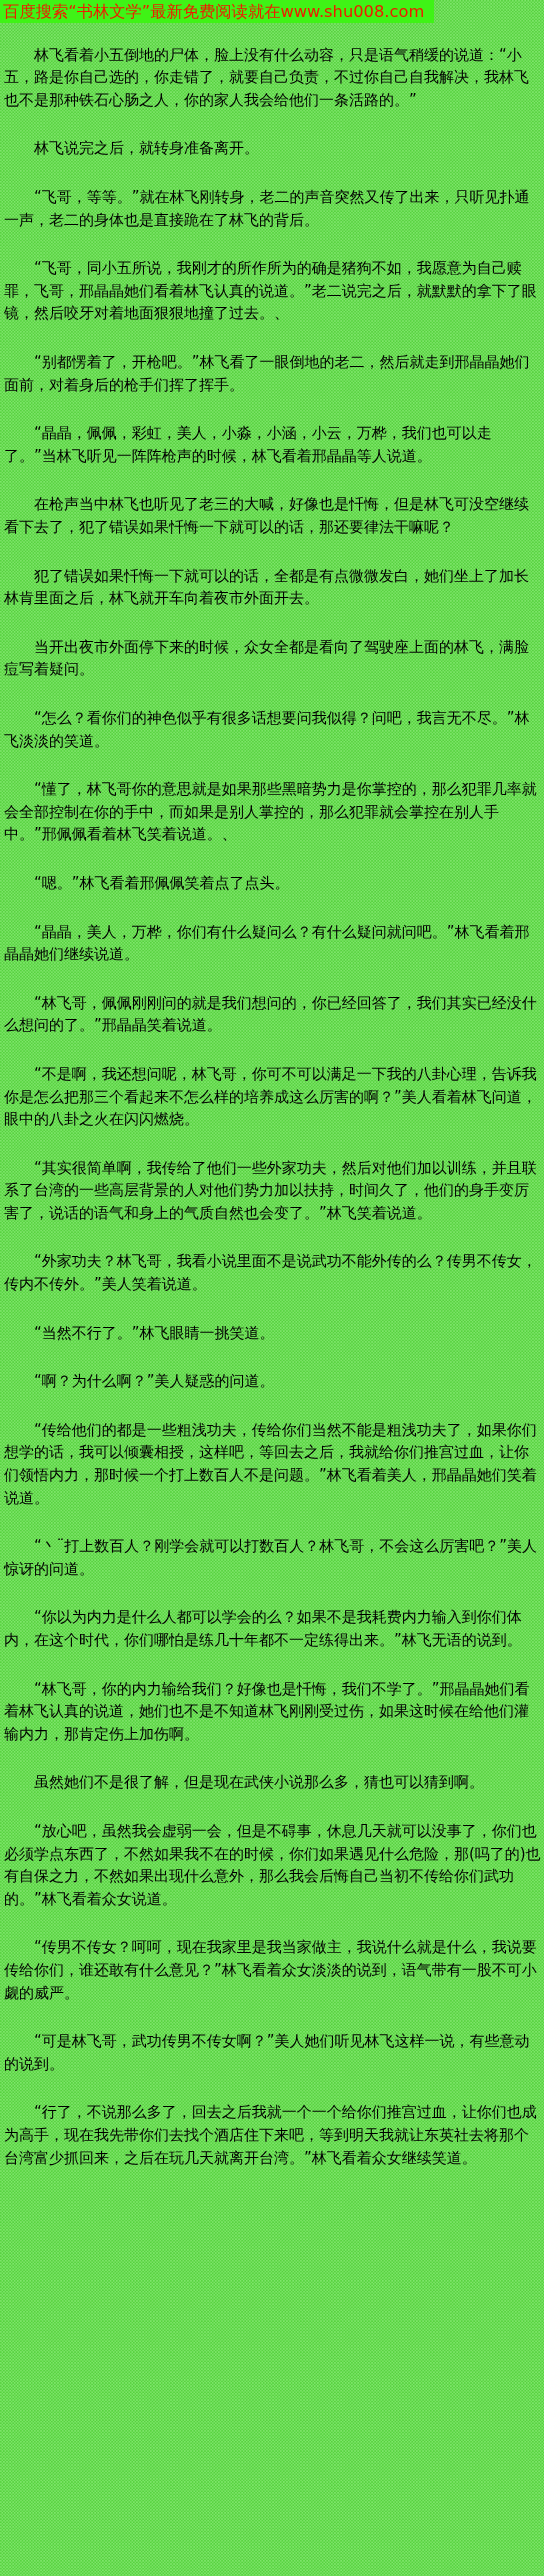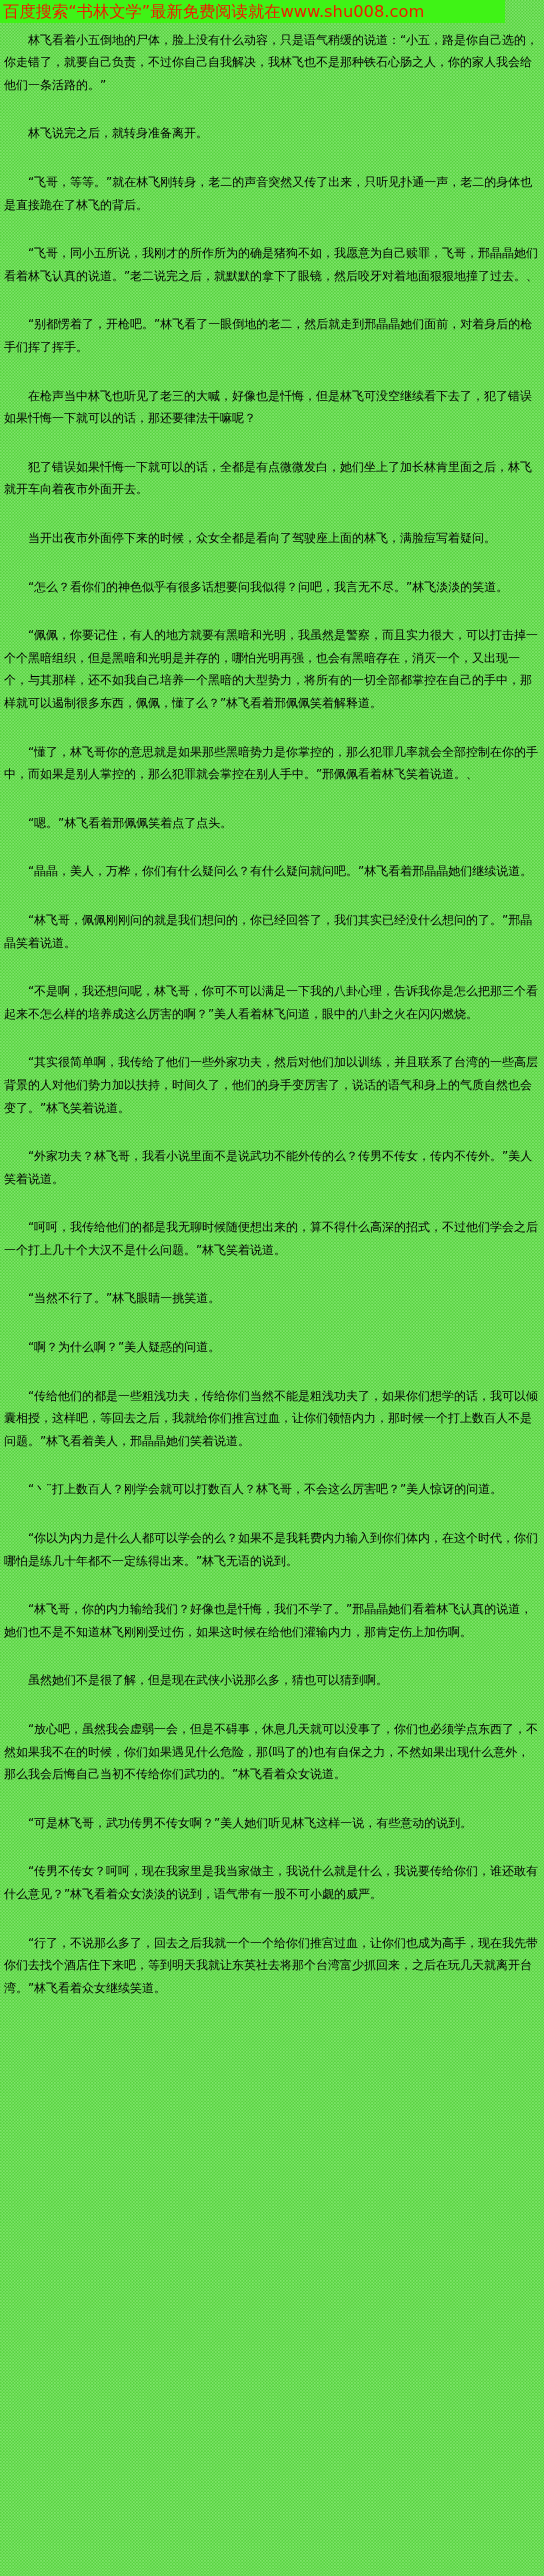--- a/index.html
+++ b/index.html
@@ -8,76 +8,75 @@
     min-height:2576px;
     font-family:"DejaVu Sans",sans-serif;
     background-color:#57d23f;
     background-image:
       linear-gradient(45deg,#80e66d 25%,transparent 25%,transparent 75%,#80e66d 75%),
       linear-gradient(45deg,#80e66d 25%,transparent 25%,transparent 75%,#80e66d 75%);
     background-size:3.1px 3.1px;
     background-position:0 0,1.6px 1.6px;
   }
   .banner{
-    width:505px;
+    width:434px;
     box-sizing:border-box;
     background:#3ff316;
     color:#ee1c00;
     font-size:16.3px;
     line-height:23px;
     height:23px;
     padding-left:3.1px;
     white-space:nowrap;
     overflow:hidden;
     cursor:pointer;
   }
   main{
     padding:4.7px 3.9px 0 3.9px;
   }
   p.novel-p{
-    margin:1px 0 26px 0;
-    font-size:12px;
+    margin:16px 0 26px 0;
+    font-size:15px;
     line-height:22.6px;
     color:#000;
     text-indent:2em;
     word-break:break-all;
   }
 </style>
 </head>
 <body>
 
 <div class="banner">百度搜索“书林文学”最新免费阅读就在www.shu008.com</div>
 
 <main>
   <div id="paragraphs">
       <p class="novel-p">林飞看着小五倒地的尸体，脸上没有什么动容，只是语气稍缓的说道：“小五，路是你自己选的，你走错了，就要自己负责，不过你自己自我解决，我林飞也不是那种铁石心肠之人，你的家人我会给他们一条活路的。”</p>
       <p class="novel-p">林飞说完之后，就转身准备离开。</p>
       <p class="novel-p">“飞哥，等等。”就在林飞刚转身，老二的声音突然又传了出来，只听见扑通一声，老二的身体也是直接跪在了林飞的背后。</p>
       <p class="novel-p">“飞哥，同小五所说，我刚才的所作所为的确是猪狗不如，我愿意为自己赎罪，飞哥，邢晶晶她们看着林飞认真的说道。”老二说完之后，就默默的拿下了眼镜，然后咬牙对着地面狠狠地撞了过去。、</p>
       <p class="novel-p">“别都愣着了，开枪吧。”林飞看了一眼倒地的老二，然后就走到邢晶晶她们面前，对着身后的枪手们挥了挥手。</p>
+      <p class="novel-p">“晶晶，佩佩，彩虹，美人，小淼，小涵，小云，万桦，我们也可以走了。”当林飞听见一阵阵枪声的时候，林飞看着邢晶晶等人说道。</p>
       <p class="novel-p">在枪声当中林飞也听见了老三的大喊，好像也是忏悔，但是林飞可没空继续看下去了，犯了错误如果忏悔一下就可以的话，那还要律法干嘛呢？</p>
       <p class="novel-p">犯了错误如果忏悔一下就可以的话，全都是有点微微发白，她们坐上了加长林肯里面之后，林飞就开车向着夜市外面开去。</p>
       <p class="novel-p">当开出夜市外面停下来的时候，众女全都是看向了驾驶座上面的林飞，满脸痘写着疑问。</p>
       <p class="novel-p">“怎么？看你们的神色似乎有很多话想要问我似得？问吧，我言无不尽。”林飞淡淡的笑道。</p>
-      <p class="novel-p">“佩佩，你要记住，有人的地方就要有黑暗和光明，我虽然是警察，而且实力很大，可以打击掉一个个黑暗组织，但是黑暗和光明是并存的，哪怕光明再强，也会有黑暗存在，消灭一个，又出现一个，与其那样，还不如我自己培养一个黑暗的大型势力，将所有的一切全部都掌控在自己的手中，那样就可以遏制很多东西，佩佩，懂了么？”林飞看着邢佩佩笑着解释道。</p>
       <p class="novel-p">“懂了，林飞哥你的意思就是如果那些黑暗势力是你掌控的，那么犯罪几率就会全部控制在你的手中，而如果是别人掌控的，那么犯罪就会掌控在别人手中。”邢佩佩看着林飞笑着说道。、</p>
       <p class="novel-p">“嗯。”林飞看着邢佩佩笑着点了点头。</p>
       <p class="novel-p">“晶晶，美人，万桦，你们有什么疑问么？有什么疑问就问吧。”林飞看着邢晶晶她们继续说道。</p>
       <p class="novel-p">“林飞哥，佩佩刚刚问的就是我们想问的，你已经回答了，我们其实已经没什么想问的了。”邢晶晶笑着说道。</p>
       <p class="novel-p">“不是啊，我还想问呢，林飞哥，你可不可以满足一下我的八卦心理，告诉我你是怎么把那三个看起来不怎么样的培养成这么厉害的啊？”美人看着林飞问道，眼中的八卦之火在闪闪燃烧。</p>
       <p class="novel-p">“其实很简单啊，我传给了他们一些外家功夫，然后对他们加以训练，并且联系了台湾的一些高层背景的人对他们势力加以扶持，时间久了，他们的身手变厉害了，说话的语气和身上的气质自然也会变了。”林飞笑着说道。</p>
       <p class="novel-p">“外家功夫？林飞哥，我看小说里面不是说武功不能外传的么？传男不传女，传内不传外。”美人笑着说道。</p>
-      <p class="novel-p">“呵呵，我传给他们的都是我无聊时候随便想出来的，算不得什么高深的招式，不过他们学会之后一个打上几十个大汉不是什么问题。”林飞笑着说道。</p>
       <p class="novel-p">“当然不行了。”林飞眼睛一挑笑道。</p>
       <p class="novel-p">“啊？为什么啊？”美人疑惑的问道。</p>
       <p class="novel-p">“传给他们的都是一些粗浅功夫，传给你们当然不能是粗浅功夫了，如果你们想学的话，我可以倾囊相授，这样吧，等回去之后，我就给你们推宫过血，让你们领悟内力，那时候一个打上数百人不是问题。”林飞看着美人，邢晶晶她们笑着说道。</p>
       <p class="novel-p">“丶¨打上数百人？刚学会就可以打数百人？林飞哥，不会这么厉害吧？”美人惊讶的问道。</p>
       <p class="novel-p">“你以为内力是什么人都可以学会的么？如果不是我耗费内力输入到你们体内，在这个时代，你们哪怕是练几十年都不一定练得出来。”林飞无语的说到。</p>
       <p class="novel-p">“林飞哥，你的内力输给我们？好像也是忏悔，我们不学了。”邢晶晶她们看着林飞认真的说道，她们也不是不知道林飞刚刚受过伤，如果这时候在给他们灌输内力，那肯定伤上加伤啊。</p>
       <p class="novel-p">虽然她们不是很了解，但是现在武侠小说那么多，猜也可以猜到啊。</p>
       <p class="novel-p">“放心吧，虽然我会虚弱一会，但是不碍事，休息几天就可以没事了，你们也必须学点东西了，不然如果我不在的时候，你们如果遇见什么危险，那(吗了的)也有自保之力，不然如果出现什么意外，那么我会后悔自己当初不传给你们武功的。”林飞看着众女说道。</p>
+      <p class="novel-p">“传男不传女？呵呵，现在我家里是我当家做主，我说什么就是什么，我说要传给你们，谁还敢有什么意见？”林飞看着众女淡淡的说到，语气带有一股不可小觑的威严。</p>
       <p class="novel-p">“可是林飞哥，武功传男不传女啊？”美人她们听见林飞这样一说，有些意动的说到。</p>
-      <p class="novel-p">“传男不传女？呵呵，现在我家里是我当家做主，我说什么就是什么，我说要传给你们，谁还敢有什么意见？”林飞看着众女淡淡的说到，语气带有一股不可小觑的威严。</p>
       <p class="novel-p">“行了，不说那么多了，回去之后我就一个一个给你们推宫过血，让你们也成为高手，现在我先带你们去找个酒店住下来吧，等到明天我就让东英社去将那个台湾富少抓回来，之后在玩几天就离开台湾。”林飞看着众女继续笑道。</p>
     </div>
 
 </main>
 
 
 </body></html>

